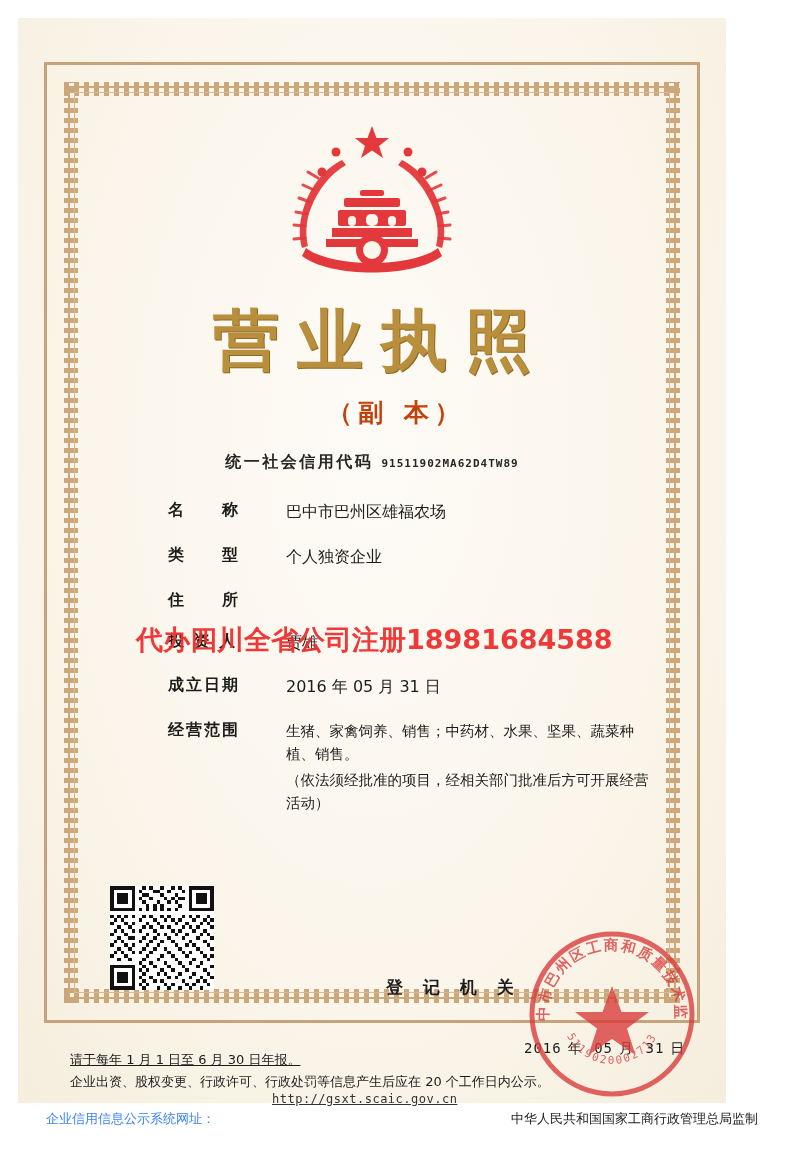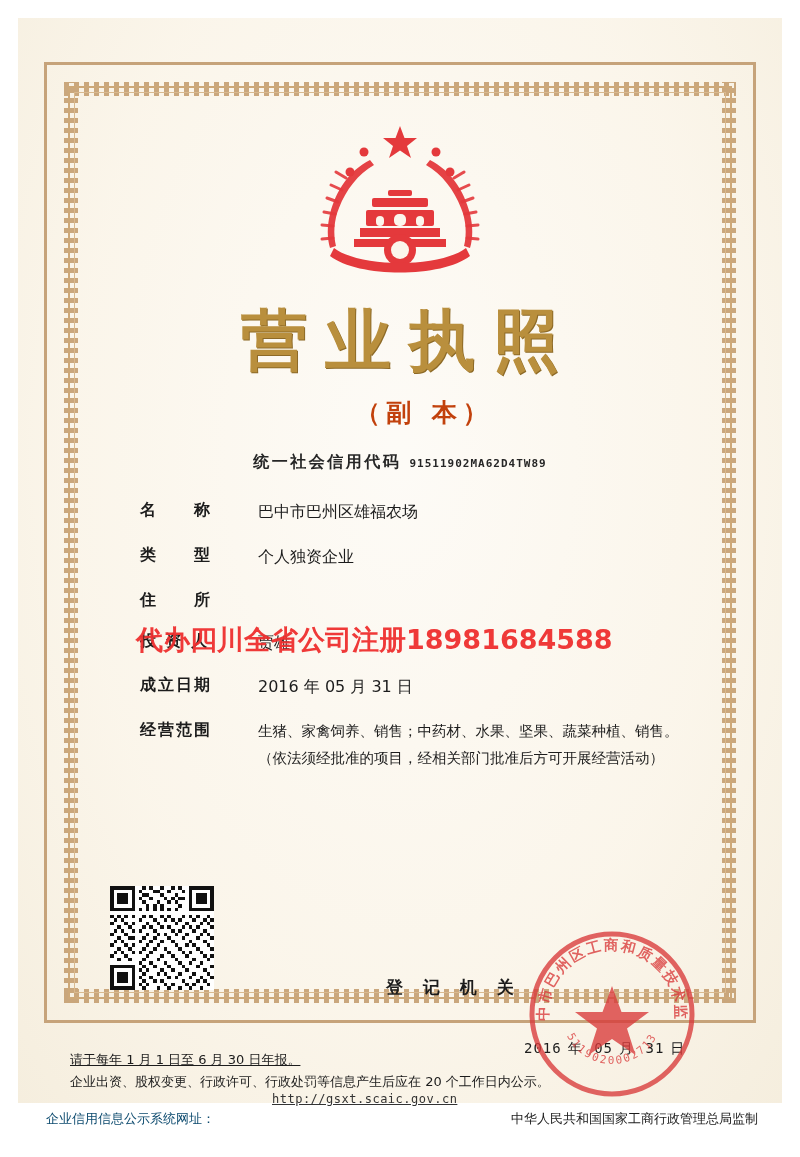--- a/index.html
+++ b/index.html
@@ -13,21 +13,21 @@
     font-family: "DejaVu Sans", "Liberation Sans", sans-serif;
     position: relative;
     overflow: hidden;
   }
 
   
   .certificate {
     position: absolute;
     left: 18px;
     top: 18px;
-    width: 764px;
+    width: 708px;
     height: 1085px;
     background: #fbf6ec;
     box-sizing: border-box;
   }
   .paper-tint {
     position: absolute;
     inset: 0;
     background:
       radial-gradient(ellipse at 50% 40%, rgba(255,255,255,0.55) 0%, rgba(250,243,228,0.2) 60%, rgba(238,228,205,0.45) 100%);
     pointer-events: none;
@@ -138,20 +138,21 @@
     top: 482px;
     left: 120px;
     right: 70px;
   }
   .row {
     display: flex;
     align-items: flex-start;
     margin-bottom: 20px;
     font-size: 16px;
     color: #1c1c1c;
+    margin-left: 28px;
   }
   .row .label {
     width: 104px;
     flex: 0 0 104px;
     font-weight: bold;
     letter-spacing: 8px;
     text-indent: 2px;
     white-space: nowrap;
   }
   .row .label.tight {
@@ -256,21 +257,21 @@
     font-size: 12px;
     color: #333;
     letter-spacing: .5px;
     text-decoration: underline;
   }
   .bottom-left {
     position: absolute;
     left: 46px;
     top: 1110px;
     font-size: 13px;
-    color: #0c4a6e;
+    color: #3b82f6;
   }
   .bottom-right {
     position: absolute;
     right: 42px;
     top: 1110px;
     font-size: 13px;
     color: #1a1a1a;
   }
 </style>
 </head>

